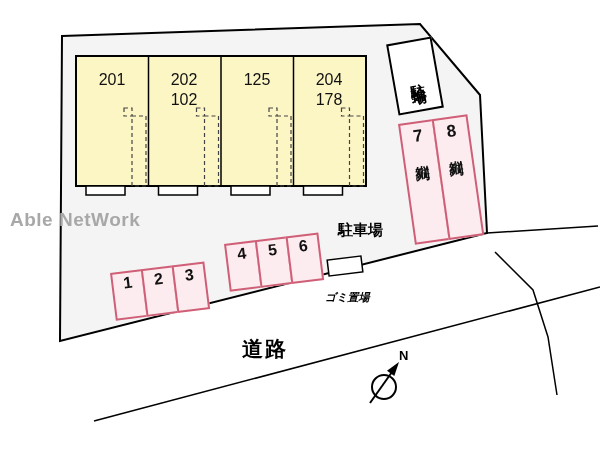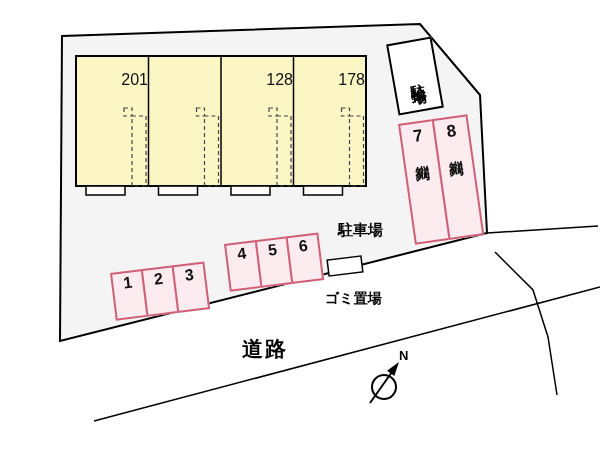--- a/index.html
+++ b/index.html
@@ -20,21 +20,21 @@
 
   
   .watermark {
     position:absolute; left:10px; top:209px; font-size:19px; font-weight:700;
     color:var(--watermark-color,#a8a8a8); letter-spacing:.5px;
   }
   .unit-label {
     position:absolute; top:70px; width:72px; text-align:center;
     font-size:16px; font-weight:500; line-height:1.25; color:#111;
   }
-  .unit-label span { display:block;text-align:right; }
+  .unit-label span { display:block; }
   .plan-label { position:absolute; color:#000; font-weight:700; white-space:nowrap; }
 
   .bike-box {
     position:absolute; left:392px; top:40px; width:46px; height:72px;
     background:#fff; border:2px solid #000; transform:rotate(-10deg);
     display:flex; align-items:center; justify-content:center;
   }
   .vert-text {
     writing-mode:vertical-rl; text-orientation:upright;
     font-size:15px; font-weight:700; letter-spacing:3px; color:#000;
@@ -101,28 +101,34 @@
     <rect class="step" x="328" y="258" width="34" height="16" transform="rotate(-7 345 266)"></rect>
 
     <g>
       <circle cx="384" cy="387" r="12" fill="none" stroke="#000" stroke-width="2"></circle>
       <line x1="370" y1="403" x2="392" y2="372" stroke="#000" stroke-width="2"></line>
       <polygon points="399,362 394.3,376 387,370.7" fill="#000"></polygon>
       <text x="399" y="360" class="compass-n">N</text>
     </g>
   </svg>
 
+  <div class="watermark">Able NetWork</div>
 
   <div class="unit-label" style="left:76px">
     <span>201</span>
   </div>
+  <div class="unit-label" style="left:148px">
+    <span>202</span>
+    <span>102</span>
+  </div>
   <div class="unit-label" style="left:221px">
-    <span>128</span>
+    <span>125</span>
   </div>
   <div class="unit-label" style="left:293px">
+    <span>204</span>
     <span>178</span>
   </div>
 
   <div class="bike-box">
     <span class="vert-text">駐輪場</span>
   </div>
 
   <div class="stall-row tandem-row">
     <div class="stall tall">
       <span class="stall-num">7</span>
@@ -152,16 +158,16 @@
     </div>
     <div class="stall">
       <span class="stall-num">2</span>
     </div>
     <div class="stall">
       <span class="stall-num">3</span>
     </div>
   </div>
 
   <div class="plan-label" style="left:338px; top:221px; font-size:15px;">駐車場</div>
-  <div class="plan-label" style="left:325px; top:290px; font-size:14px;">ゴミ置場</div>
+  <div class="plan-label" style="left:325px; top:290px; font-size:11px;font-style:italic;">ゴミ置場</div>
   <div class="plan-label" style="left:242px; top:335px; font-size:21px; letter-spacing:2px;">道路</div>
 
 </div>
 
 </body></html>

